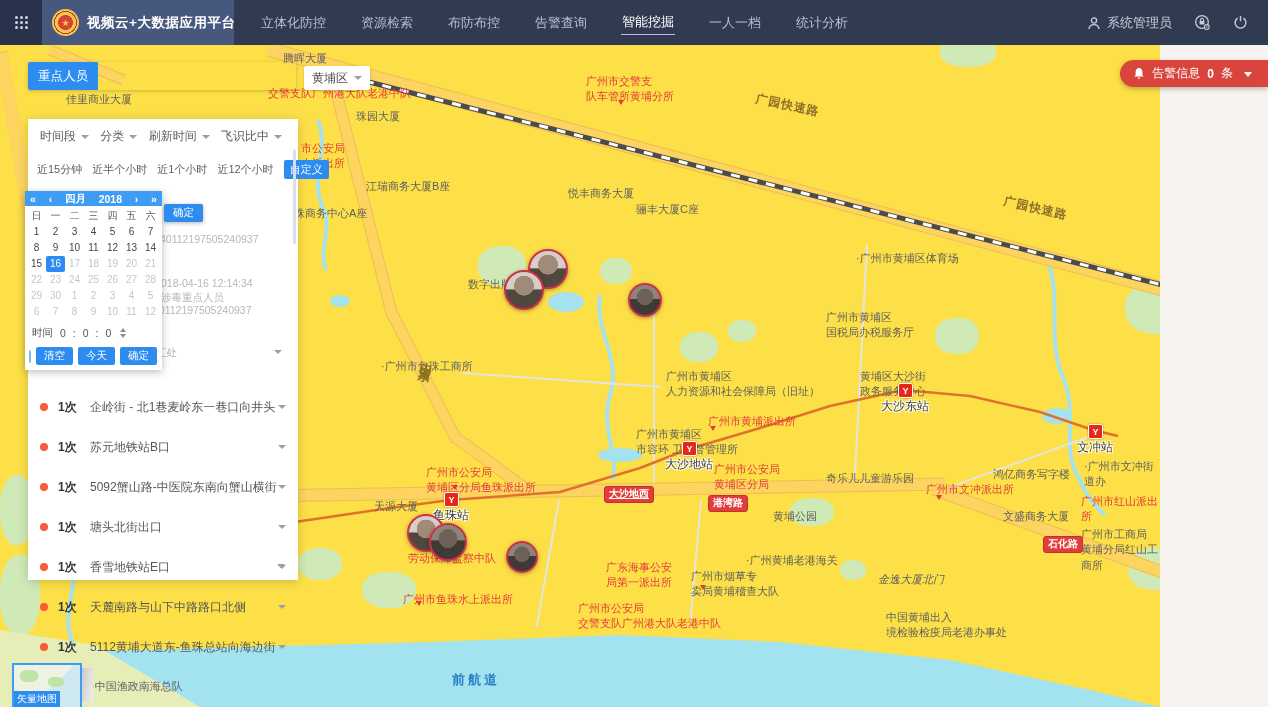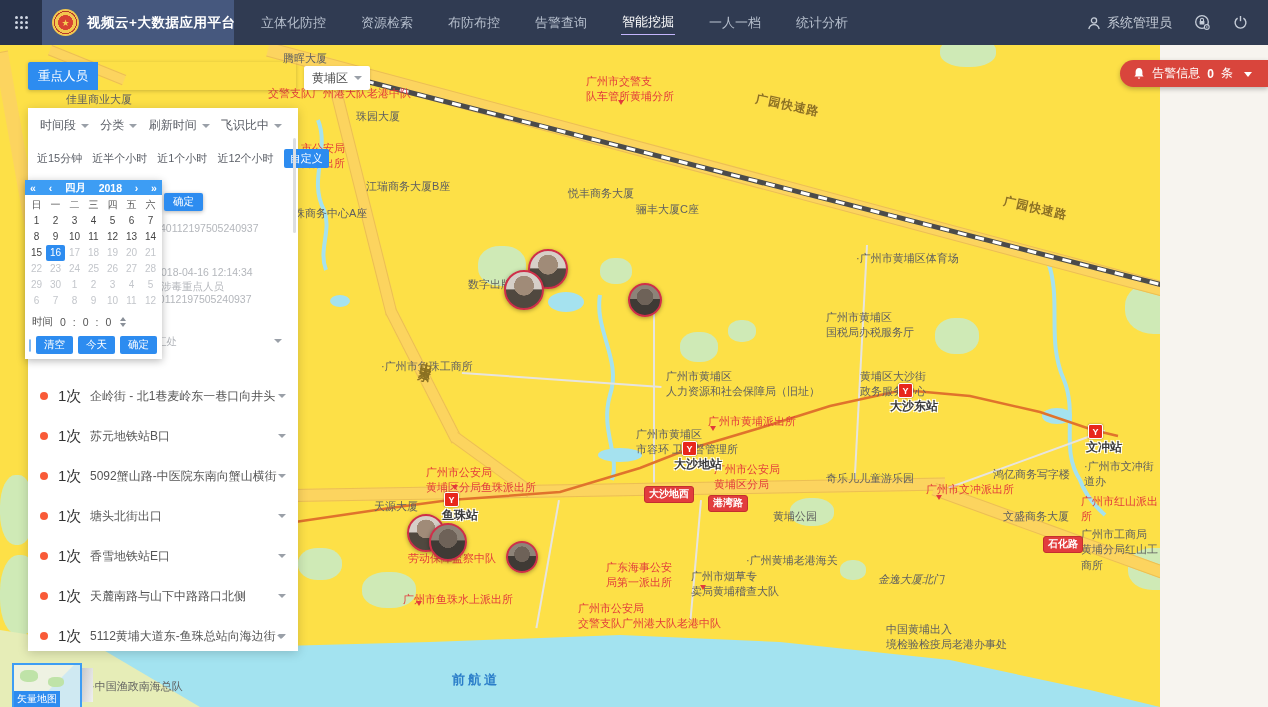--- a/index.html
+++ b/index.html
@@ -28,21 +28,21 @@
   .pond{position:absolute;background:#a5e2ef;border-radius:50%}
   .road{position:absolute;background:#fcd45f;border-top:1px solid #ecbf53;border-bottom:1px solid #ecbf53;transform-origin:0 0;z-index:2}
   .mroad{position:absolute;background:#e7e4df;transform-origin:0 0;z-index:1}
   svg.layer{position:absolute;left:0;top:0;pointer-events:none}
   #lyr-water{z-index:1}#lyr-lines{z-index:3}
   .glbl{position:absolute;color:#606060;font-size:11px;line-height:1.4;white-space:pre-line;z-index:5}
   .rlbl{position:absolute;color:#e23b3b;font-size:11px;line-height:1.4;white-space:pre-line;z-index:5}
   .pill{position:absolute;background:#e23d3d;color:#fff;font-size:10px;font-weight:bold;padding:1px 4px;border-radius:3px;border:1px solid #c32f2f;line-height:1.25;z-index:6;white-space:nowrap}
   .station{position:absolute;z-index:6}
   .m-ico{width:13px;height:13px;background:#e8271b;border-radius:2px;color:#fff;font-size:9px;font-weight:bold;display:flex;align-items:center;justify-content:center;border:1px solid #fff;box-shadow:0 0 2px rgba(0,0,0,.4)}
-  .st-label{position:absolute;top:15px;left:16px;transform:translateX(-50%);white-space:nowrap;font-size:12px;font-weight:bold;color:#3a3a3a;text-shadow:1px 1px 0 #fff,-1px -1px 0 #fff,1px -1px 0 #fff,-1px 1px 0 #fff}
+  .st-label{position:absolute;top:15px;left:7px;transform:translateX(-50%);white-space:nowrap;font-size:12px;font-weight:normal;color:#3a3a3a;text-shadow:1px 1px 0 #fff,-1px -1px 0 #fff,1px -1px 0 #fff,-1px 1px 0 #fff}
   .road-lbl{position:absolute;color:#8b7122;font-size:12px;font-weight:bold;letter-spacing:1px;z-index:5;text-shadow:0 0 3px #fcd45f;white-space:nowrap}
   .road-lbl.v{writing-mode:vertical-rl;letter-spacing:2px}
   .flag{position:absolute;z-index:5;width:0;height:0;border:3.5px solid transparent;border-top:5px solid #e23b3b}
   .avatar{position:absolute;border-radius:50%;border:2px solid #ce2f49;box-shadow:0 1px 4px rgba(0,0,0,.35);z-index:7;cursor:pointer}
   .avatar.v1{background:radial-gradient(circle at 50% 38%,#a08b78 0 34%,rgba(0,0,0,0) 35%),linear-gradient(#d6cfc8 0 48%,#50483f 49%)}
   .avatar.v2{background:radial-gradient(circle at 50% 40%,#6e6258 0 35%,rgba(0,0,0,0) 36%),linear-gradient(#8d8378 0 45%,#3f3a35 46%)}
   .water-lbl{position:absolute;color:#2b7ec9;font-size:13px;font-weight:bold;letter-spacing:3px;z-index:5}
 
   
   #alert-pill{position:absolute;top:60px;right:0;height:27px;background:#d9453c;border-radius:14px 0 0 14px;display:flex;align-items:center;gap:7px;padding:0 16px 0 13px;z-index:32;color:#fff;box-shadow:0 2px 5px rgba(0,0,0,.25);cursor:pointer;font-size:12px}
@@ -53,21 +53,21 @@
   .search-tab{background:#2d8cf0;color:#fff;font-size:12.5px;display:flex;align-items:center;padding:0 10px;border-radius:2px 0 0 2px;cursor:pointer;white-space:nowrap}
   .search-input{flex:1;background:#fff;display:flex;align-items:center;padding:0 8px;border-radius:0 2px 2px 0}
   .search-input .ph{color:#b9bec7;font-size:12px;flex:1;white-space:nowrap;overflow:hidden}
   .clear-x{color:#c3c7cd;font-size:13px;padding:0 7px;cursor:pointer}
   .vdiv{width:1px;height:14px;background:#e3e5e8}
   .mag{padding:0 4px 0 8px;cursor:pointer;display:flex}
   #district{position:absolute;left:304px;top:66px;width:66px;height:24px;background:#fff;z-index:31;display:flex;align-items:center;justify-content:center;gap:6px;font-size:12px;color:#4a4a4a;box-shadow:0 1px 3px rgba(0,0,0,.18);border-radius:2px;cursor:pointer}
   .caret{width:0;height:0;border:4px solid transparent;border-top:4.5px solid #9aa0a8;margin-top:4px}
 
   
-  #panel{position:absolute;left:28px;top:108px;width:270px;height:543px;background:#fff;z-index:30;box-shadow:0 2px 10px rgba(0,0,0,.18)}
+  #panel{position:absolute;left:28px;top:119px;width:270px;height:461px;background:#fff;z-index:30;box-shadow:0 2px 10px rgba(0,0,0,.18)}
   .filters{display:flex;justify-content:space-between;padding:9px 16px 0 12px;font-size:12px;color:#5a5e66}
   .filter{display:flex;align-items:center;gap:5px;cursor:pointer}
   .quick{display:flex;align-items:center;gap:10px;padding:15px 4px 0 9px;font-size:11px;color:#5a5e66}
   .quick span{cursor:pointer;white-space:nowrap}
   .btn-custom{background:#2d8cf0;color:#fff !important;padding:2px 6px;border-radius:2px}
   .range{display:flex;align-items:center;gap:9px;padding:11px 0 0 7px;font-size:11.5px;color:#9b9fa6}
   .rgroup{display:flex;align-items:center;gap:5px}
   .cbx{width:10px;height:10px;border:1px solid #cfd3d9;border-radius:1px;flex:none}
 
   .ghost{position:absolute;color:#b4b7bc;font-size:10.5px;z-index:1;white-space:nowrap}
@@ -86,21 +86,21 @@
   .sup{width:0;height:0;border:3.5px solid transparent;border-bottom:4.5px solid #8a9099}
   .sdn{width:0;height:0;border:3.5px solid transparent;border-top:4.5px solid #8a9099}
   .cal-btns{display:flex;align-items:center;gap:5px;padding:4px 16px 2px 4px}
   .cal-ico{width:14px;height:13px;border:1px solid #7fb8f2;border-radius:2px;background:linear-gradient(#7fb8f2 0 4px,rgba(0,0,0,0) 4px);box-sizing:border-box;cursor:pointer}
   .btn-blue{background:#2d8cf0;color:#fff;font-size:10.5px;padding:2px 8px;border-radius:2px;cursor:pointer;white-space:nowrap}
   .cal-confirm{position:absolute;left:136px;top:85px;z-index:4;background:#2d8cf0;color:#fff;font-size:10.5px;padding:2px 9px;border-radius:2px;box-shadow:0 1px 4px rgba(0,0,0,.3);cursor:pointer}
 
   .plist{position:absolute;left:0;top:268px;width:270px}
   .p-row{height:40px;display:flex;align-items:center;cursor:pointer}
   .p-dot{width:8px;height:8px;border-radius:50%;background:#f95a38;margin-left:12px;flex:none}
-  .p-count{font-size:15px;font-weight:normal;color:#333;margin-left:10px;width:24px;flex:none}
+  .p-count{font-size:12px;font-weight:bold;color:#333;margin-left:10px;width:24px;flex:none}
   .p-name{font-size:12px;color:#555;margin-left:8px;flex:1;white-space:nowrap;overflow:hidden}
   .p-caret{margin-right:12px}
   .sbar{position:absolute;right:2px;top:30px;width:3px;height:95px;background:#dcdee1;border-radius:2px;z-index:5}
   .more{position:absolute;right:13px;bottom:8px}
 
   
   #minimap{position:absolute;left:12px;top:663px;width:66px;height:42px;border:2px solid #3d9df4;background:linear-gradient(135deg,#eef2e2 0 55%,#cfe9f2 56%);z-index:30;cursor:pointer}
   #minimap .blob{position:absolute;background:#bfe3a8;border-radius:40%}
   .mm-label{position:absolute;left:0;bottom:0;background:#2d8cf0;color:#fff;font-size:10px;padding:1px 3px;white-space:nowrap}
   #mm-fold{position:absolute;left:82px;top:668px;width:11px;height:34px;background:linear-gradient(100deg,#c9c9c9,#f0f0f0);z-index:29}
@@ -170,34 +170,34 @@
 
   
   <div style="display:contents">
     
   <div class="glbl" style="left: 283px; top: 6px;">腾晖大厦</div><div class="glbl" style="left: 66px; top: 47px;">佳里商业大厦</div><div class="glbl" style="left: 356px; top: 64px;">珠园大厦</div><div class="glbl" style="left: 366px; top: 134px;">江瑞商务大厦B座</div><div class="glbl" style="left: 294px; top: 161px;">珠商务中心A座</div><div class="glbl" style="left: 568px; top: 141px;">悦丰商务大厦</div><div class="glbl" style="left: 636px; top: 157px;">骊丰大厦C座</div><div class="glbl" style="left: 468px; top: 232px;">数字出版大楼</div><div class="glbl" style="left: 856px; top: 206px;">·广州市黄埔区体育场</div><div class="glbl" style="left: 826px; top: 265px;">广州市黄埔区
 国税局办税服务厅</div><div class="glbl" style="left: 666px; top: 324px;">广州市黄埔区
 人力资源和社会保障局（旧址）</div><div class="glbl" style="left: 381px; top: 314px;">·广州市鱼珠工商所</div><div class="glbl" style="left: 860px; top: 324px;">黄埔区大沙街
 政务服务中心</div><div class="glbl" style="left: 636px; top: 382px;">广州市黄埔区
 市容环 卫监督管理所</div><div class="glbl" style="left: 374px; top: 454px;">天源大厦</div><div class="glbl" style="left: 773px; top: 464px;">黄埔公园</div><div class="glbl" style="left: 826px; top: 426px;">奇乐儿儿童游乐园</div><div class="glbl" style="left: 1084px; top: 414px;">·广州市文冲街道办</div><div class="glbl" style="left: 993px; top: 422px;">鸿亿商务写字楼</div><div class="glbl" style="left: 1003px; top: 464px;">文盛商务大厦</div><div class="glbl" style="left: 1081px; top: 482px;">广州市工商局
 黄埔分局红山工商所</div><div class="glbl" style="left: 1166px; top: 529px;">文元商务楼</div><div class="glbl" style="left: 878px; top: 527px; font-style: italic;">金逸大厦北门</div><div class="glbl" style="left: 746px; top: 508px;">·广州黄埔老港海关</div><div class="glbl" style="left: 691px; top: 524px;">广州市烟草专
-卖局黄埔稽查大队</div><div class="glbl" style="left: 886px; top: 565px; margin-top: 12px;">中国黄埔出入
+卖局黄埔稽查大队</div><div class="glbl" style="left: 886px; top: 565px;">中国黄埔出入
 境检验检疫局老港办事处</div><div class="glbl" style="left: 91px; top: 634px;">·中国渔政南海总队</div></div>
   <div style="display:contents">
     
   <div class="rlbl" style="left: 586px; top: 29px;">广州市交警支
 队车管所黄埔分所</div><div class="rlbl" style="left: 301px; top: 96px;">市公安局
 吉派出所</div><div class="rlbl" style="left: 268px; top: 41px;">交警支队广州港大队老港中队</div><div class="rlbl" style="left: 708px; top: 369px;">广州市黄埔派出所</div><div class="rlbl" style="left: 426px; top: 420px;">广州市公安局
 黄埔区分局鱼珠派出所</div><div class="rlbl" style="left: 714px; top: 417px;">广州市公安局
 黄埔区分局</div><div class="rlbl" style="left: 926px; top: 437px;">广州市文冲派出所</div><div class="rlbl" style="left: 1081px; top: 449px;">广州市红山派出所</div><div class="rlbl" style="left: 606px; top: 515px;">广东海事公安
 局第一派出所</div><div class="rlbl" style="left: 578px; top: 556px;">广州市公安局
 交警支队广州港大队老港中队</div><div class="rlbl" style="left: 403px; top: 547px;">广州市鱼珠水上派出所</div><div class="rlbl" style="left: 408px; top: 506px;">劳动保障监察中队</div></div>
   <div style="display:contents">
     
-  <div class="pill" style="left: 644px; top: 441px;">大沙地西</div><div class="pill" style="left: 708px; top: 450px;">港湾路</div><div class="pill" style="left: 1043px; top: 491px;">石化路</div><div class="pill" style="left: 1178px; top: 546px;">文船路</div></div>
+  <div class="pill" style="left: 604px; top: 441px; text-decoration: underline;">大沙地西</div><div class="pill" style="left: 708px; top: 450px;">港湾路</div><div class="pill" style="left: 1043px; top: 491px;">石化路</div><div class="pill" style="left: 1178px; top: 546px;">文船路</div></div>
   <div style="display:contents">
     
   <div class="road-lbl" style="left: 755px; top: 52px; transform: rotate(12deg);">广园快速路</div><div class="road-lbl" style="left: 1003px; top: 155px; transform: rotate(13deg);">广园快速路</div><div class="road-lbl v" style="left: 420px; top: 307px; transform: rotate(14deg);">中山大道东</div></div>
   <div style="display:contents">
     
   <div class="flag" style="left: 318px; top: 118px;"></div><div class="flag" style="left: 618px; top: 55px;"></div><div class="flag" style="left: 710px; top: 381px;"></div><div class="flag" style="left: 452px; top: 440px;"></div><div class="flag" style="left: 416px; top: 556px;"></div><div class="flag" style="left: 936px; top: 450px;"></div><div class="flag" style="left: 903px; top: 349px;"></div><div class="flag" style="left: 700px; top: 540px;"></div></div>
   <div style="display:contents">
     
   
       <div class="station" style="left: 444px; top: 447px;">

